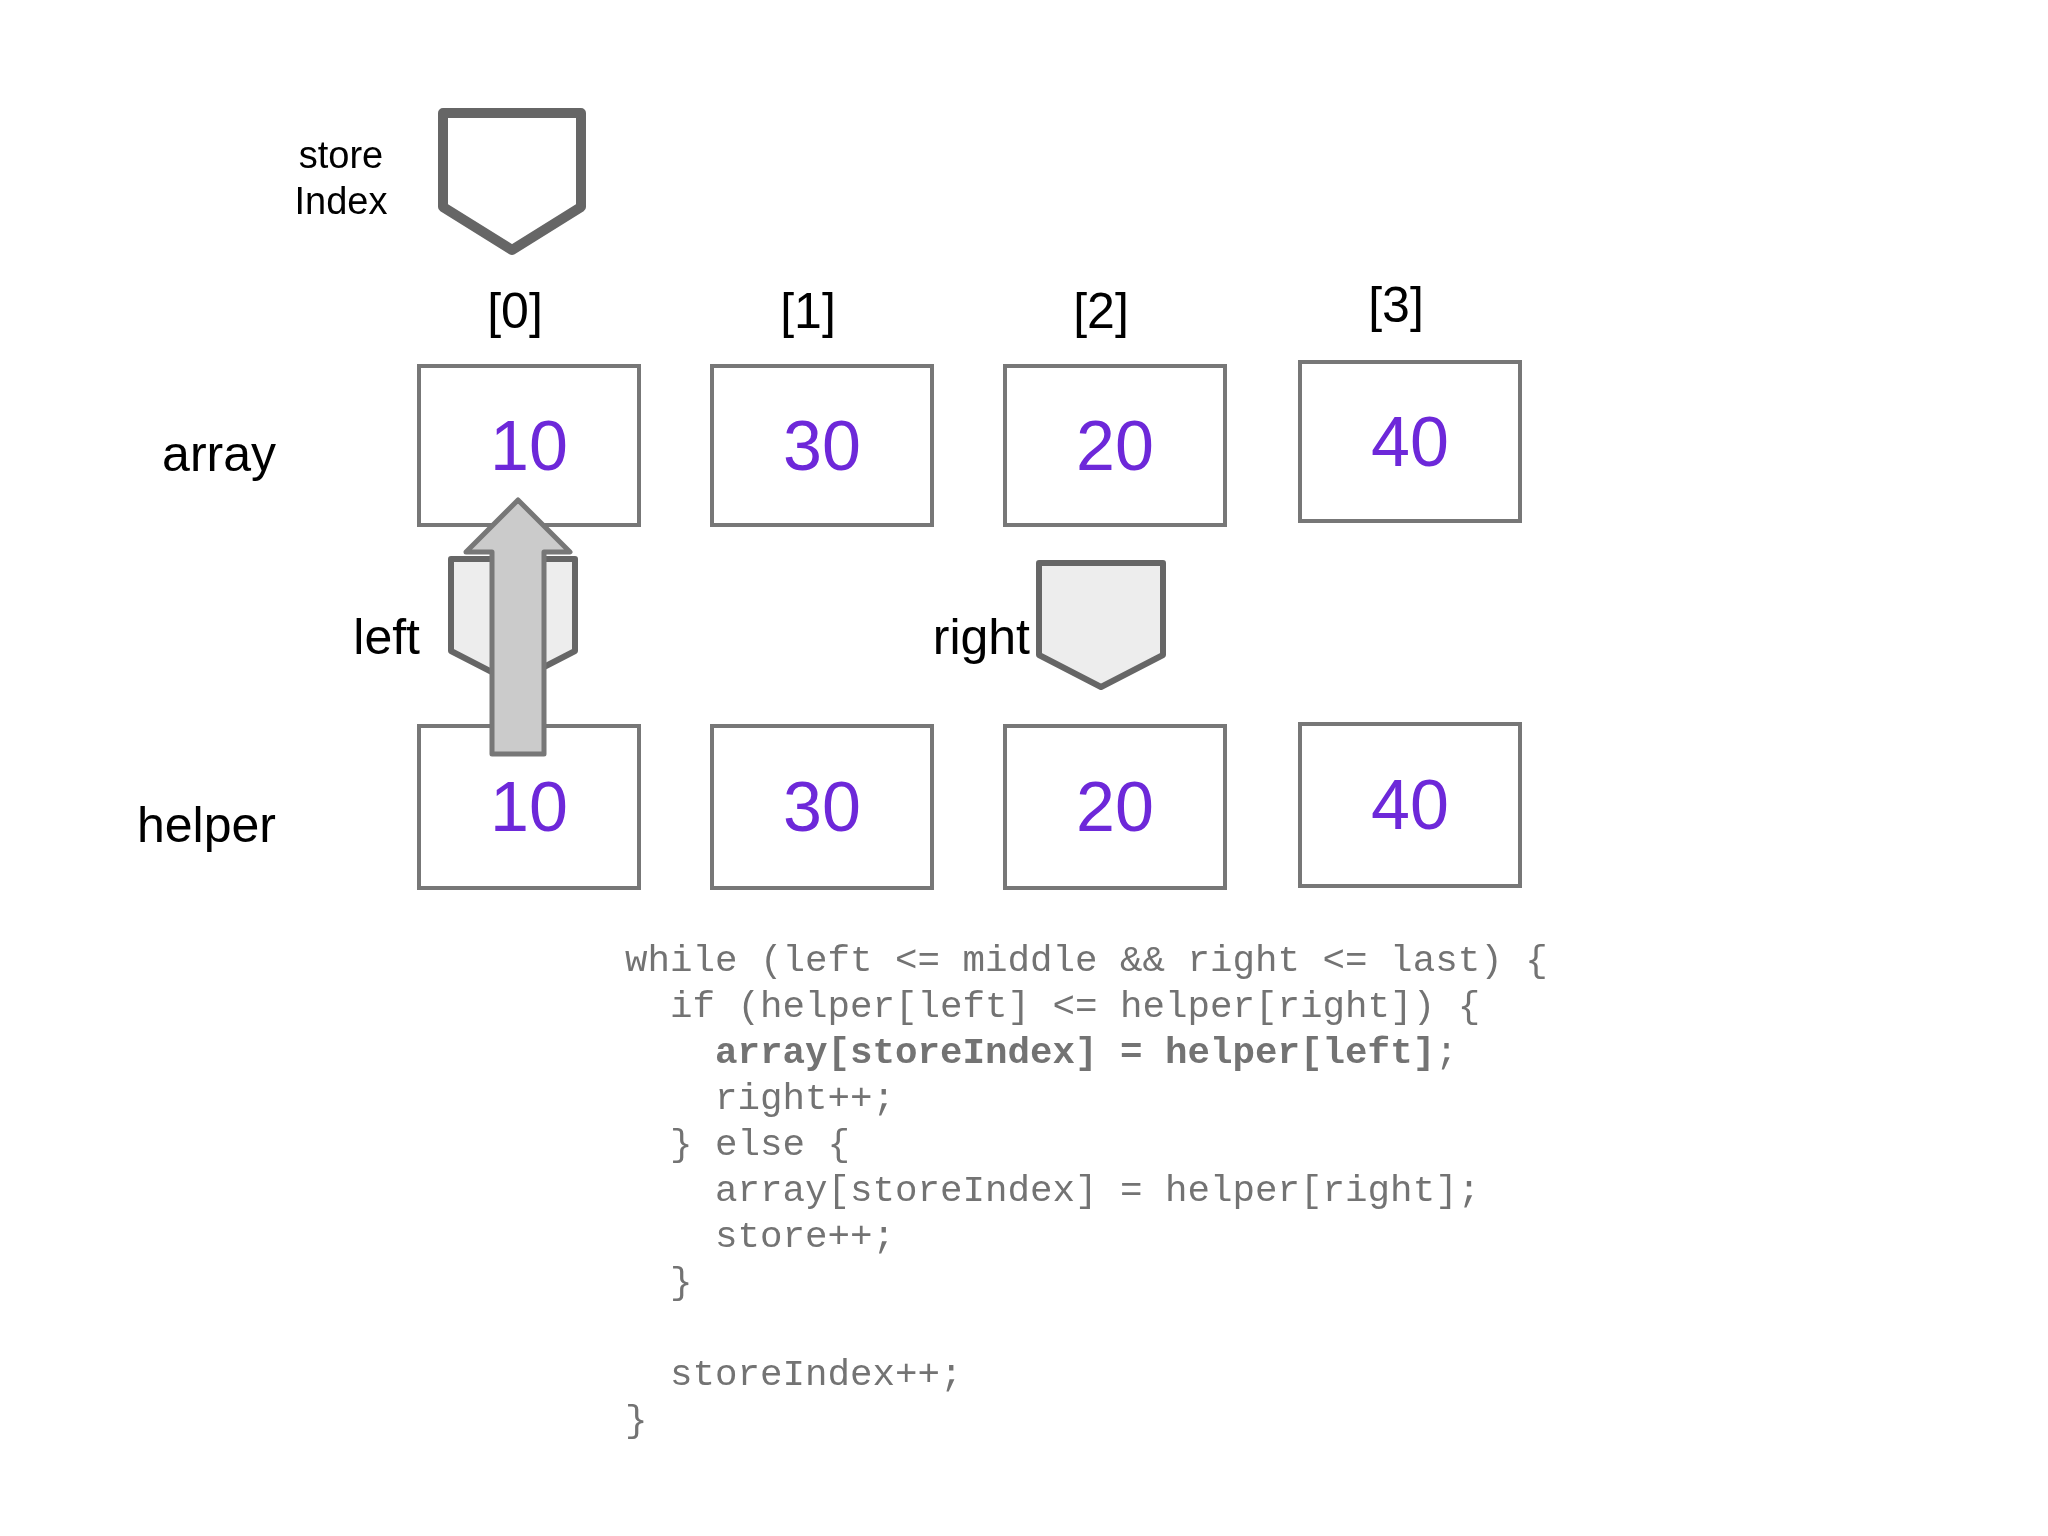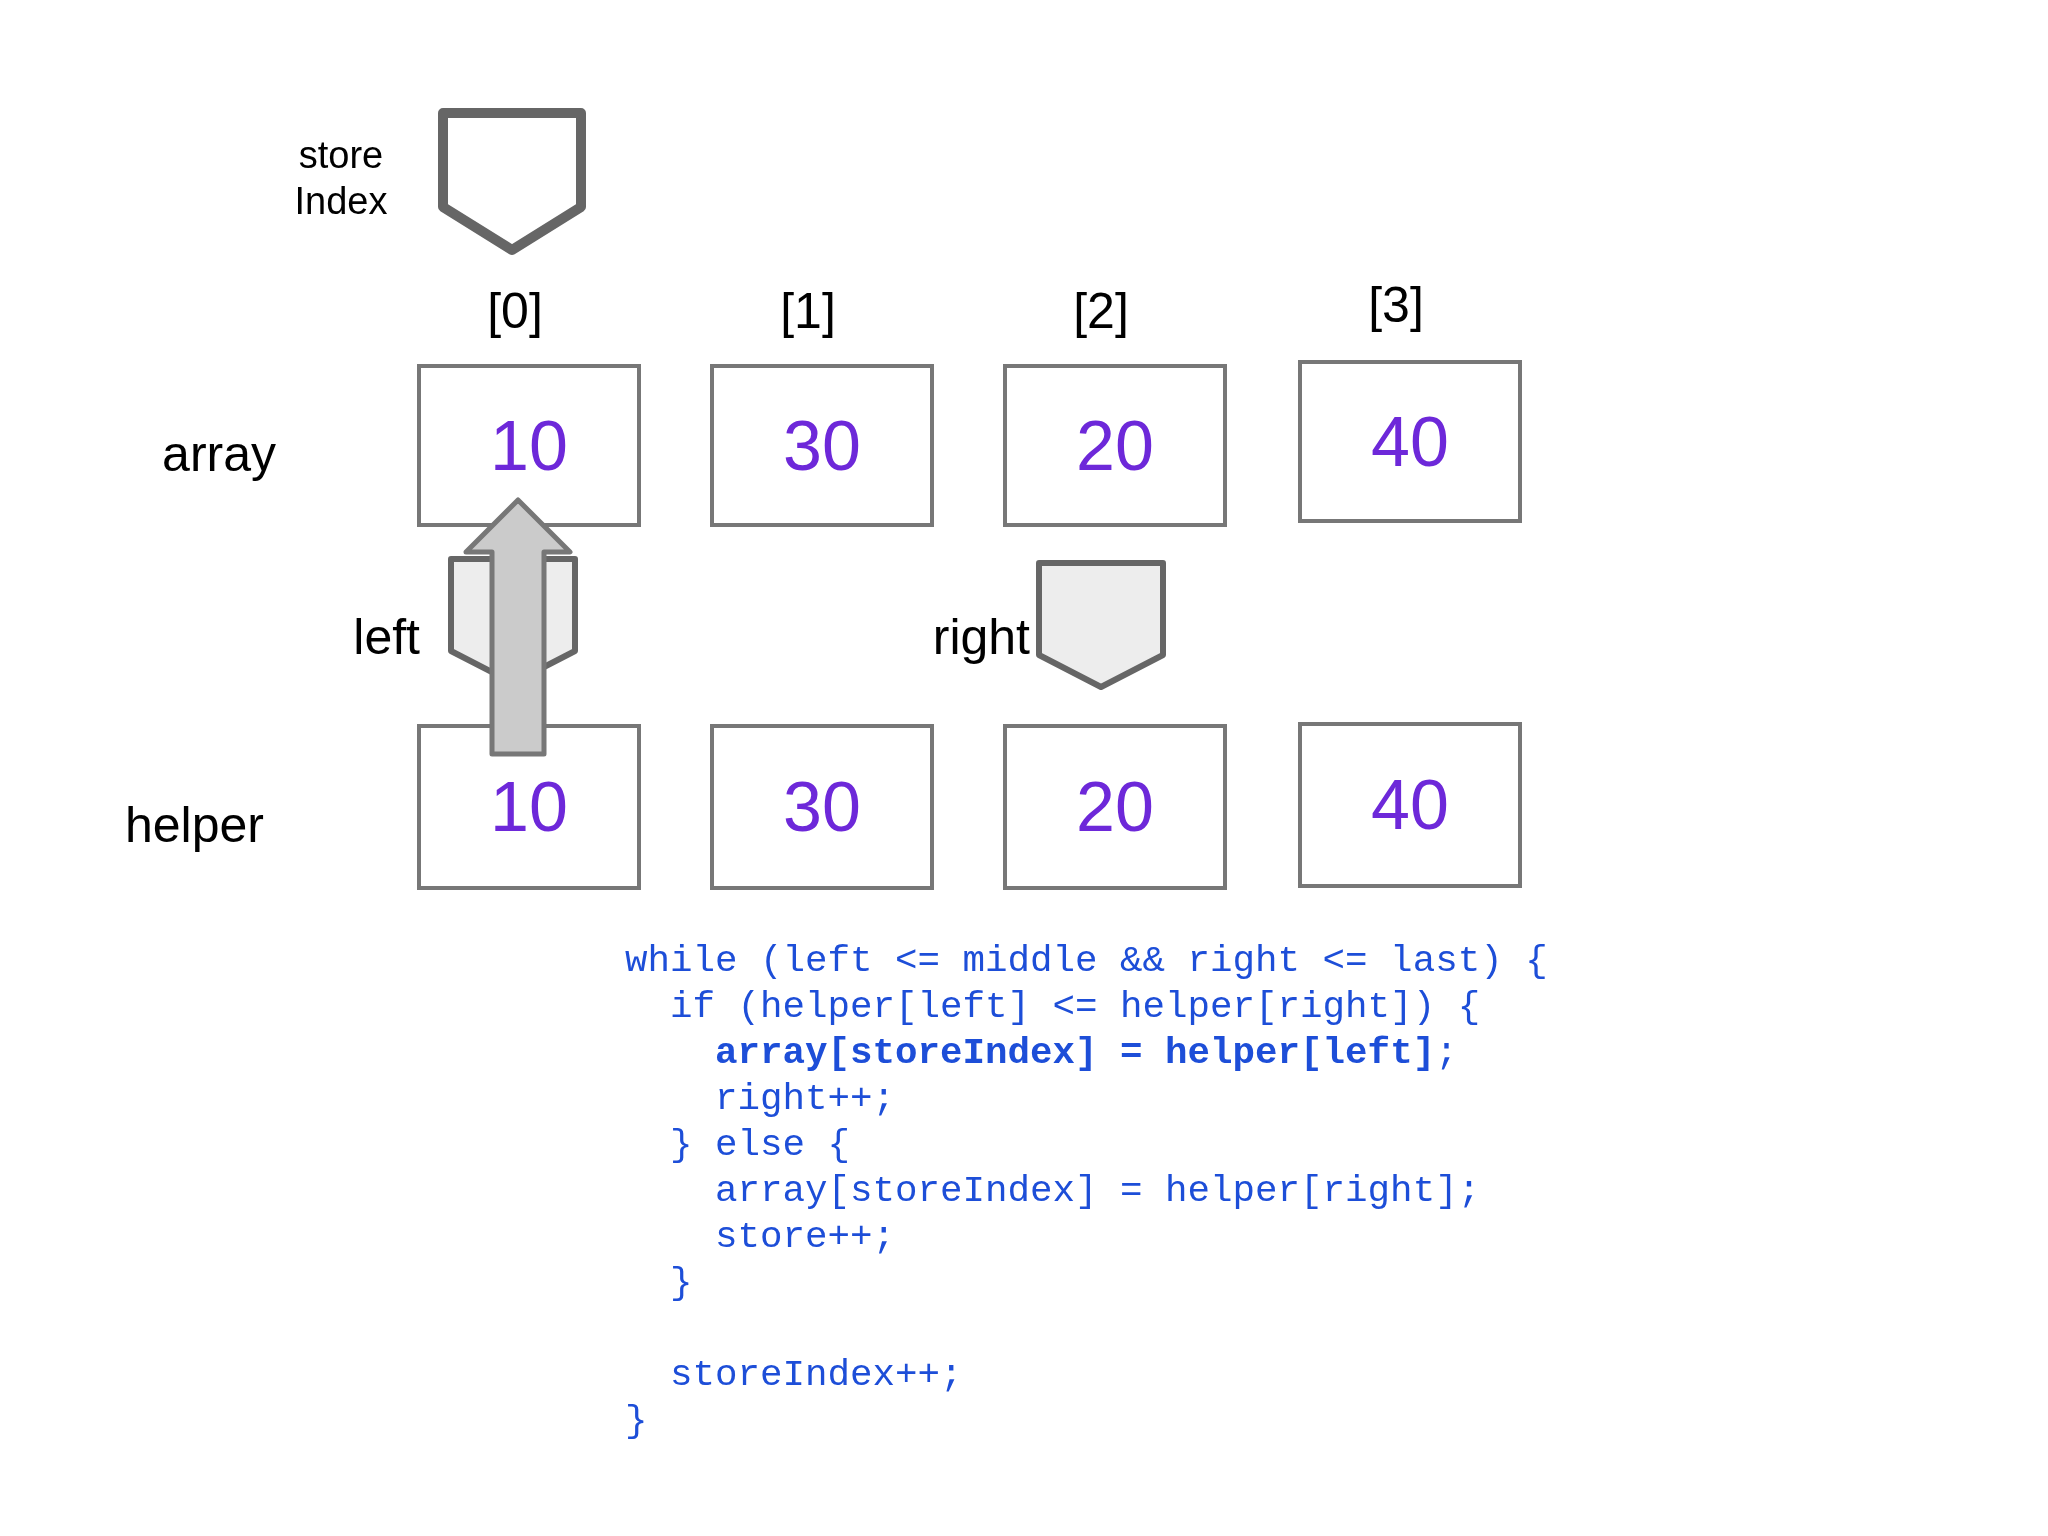--- a/index.html
+++ b/index.html
@@ -47,21 +47,21 @@
     color: #6d28d9;
   }
   .cell-helper { height: 166px; }
 
   .code-block {
     left: 625px;
     top: 938px;
     font-family: "Liberation Mono", "DejaVu Sans Mono", monospace;
     font-size: 37.5px;
     line-height: 46px;
-    color: #1d4ed8;
+    color: #737373;
   }
   .code-line {
     white-space: pre;
     min-height: 46px;
   }
   .code-bold { font-weight: 700; }
 
   svg { display: block; }
 </style>
 </head>
@@ -103,21 +103,21 @@
   <svg class="abs" style="left:448px; top:556px;" width="130" height="130" viewBox="0 0 130 130">
     <polygon points="3,3 127,3 127,95 65,127 3,95" fill="#ededed" stroke="#666666" stroke-width="6" stroke-linejoin="round"></polygon>
   </svg>
 
   <div class="abs side-label" style="left:890px; top:608px; width:140px;">right</div>
 
   <svg class="abs" style="left:1036px; top:560px;" width="130" height="130" viewBox="0 0 130 130">
     <polygon points="3,3 127,3 127,95 65,127 3,95" fill="#ededed" stroke="#666666" stroke-width="6" stroke-linejoin="round"></polygon>
   </svg>
 
-  <div class="abs side-label" style="left:98px; top:796px; width:166px;">helper</div>
+  <div class="abs side-label" style="left:110px; top:796px; width:166px;">helper</div>
 
   <div class="abs cell cell-helper" style="left:417px; top:724px;">
     <span>10</span>
   </div>
   <div class="abs cell cell-helper" style="left:710px; top:724px;">
     <span>30</span>
   </div>
   <div class="abs cell cell-helper" style="left:1003px; top:724px;">
     <span>20</span>
   </div>

